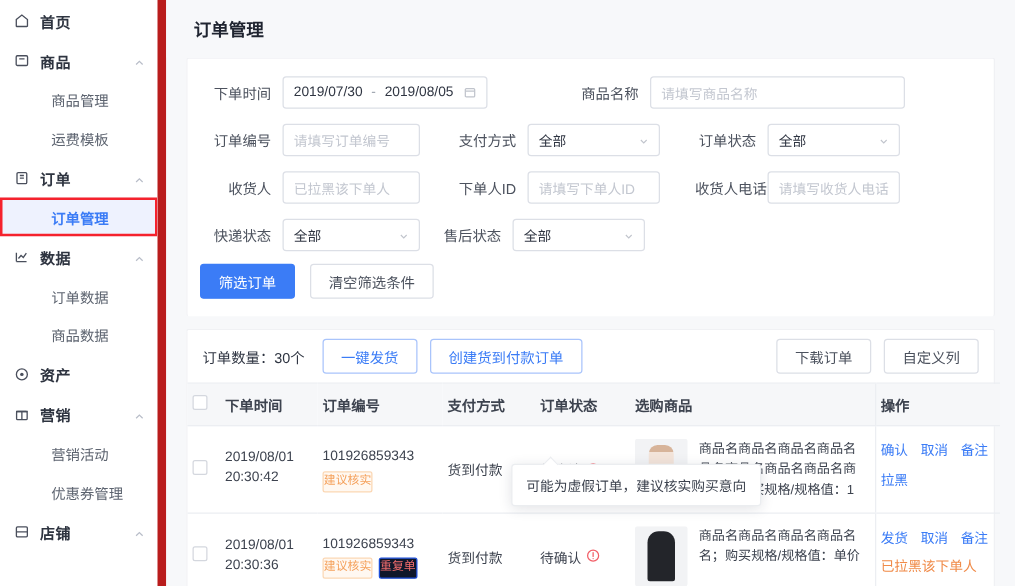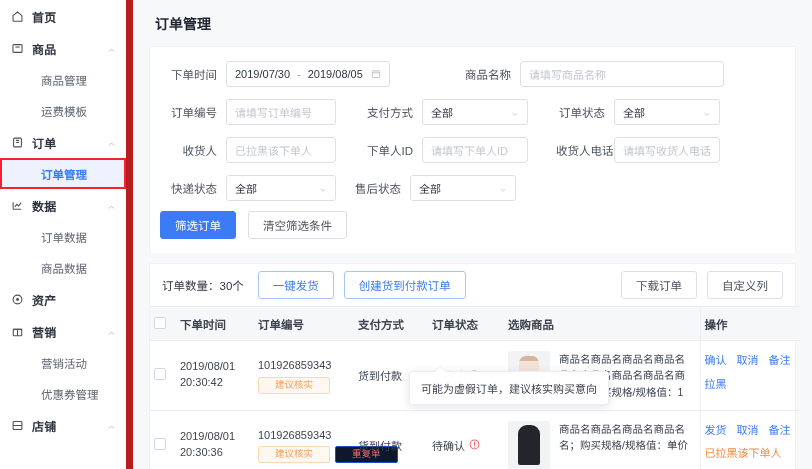--- a/index.html
+++ b/index.html
@@ -177,21 +177,21 @@
     background: #fff;
     display: inline-block;
     cursor: pointer;
   }
   .dt { line-height: 1.45; white-space: nowrap; }
   .ordno { line-height: 1.5; }
   .tags { margin-top: 3px; display: flex; gap: 5px; }
   .tag {
     display: inline-block;
     font-size: 9.5px;
-    padding: 1px 16px;
+    padding: 1px 0;
     border-radius: 2px;
     line-height: 1.35;
     white-space: nowrap;
   }
   .tag.warn { color: #f5a15c; border: 1px solid #fbd7b4; background: #fff8f1; }
   .tag.danger { color: #f26d6d; border: 1px solid #1d4ed8; background: #0f172a; }
   .status { display: flex; align-items: center; gap: 4px; white-space: nowrap; }
   .info-ic { width: 11px; height: 11px; color: #f25f68; flex: 0 0 11px; }
   .prod { display: flex; align-items: flex-start; gap: 9px; overflow: hidden; }
   .thumb {

